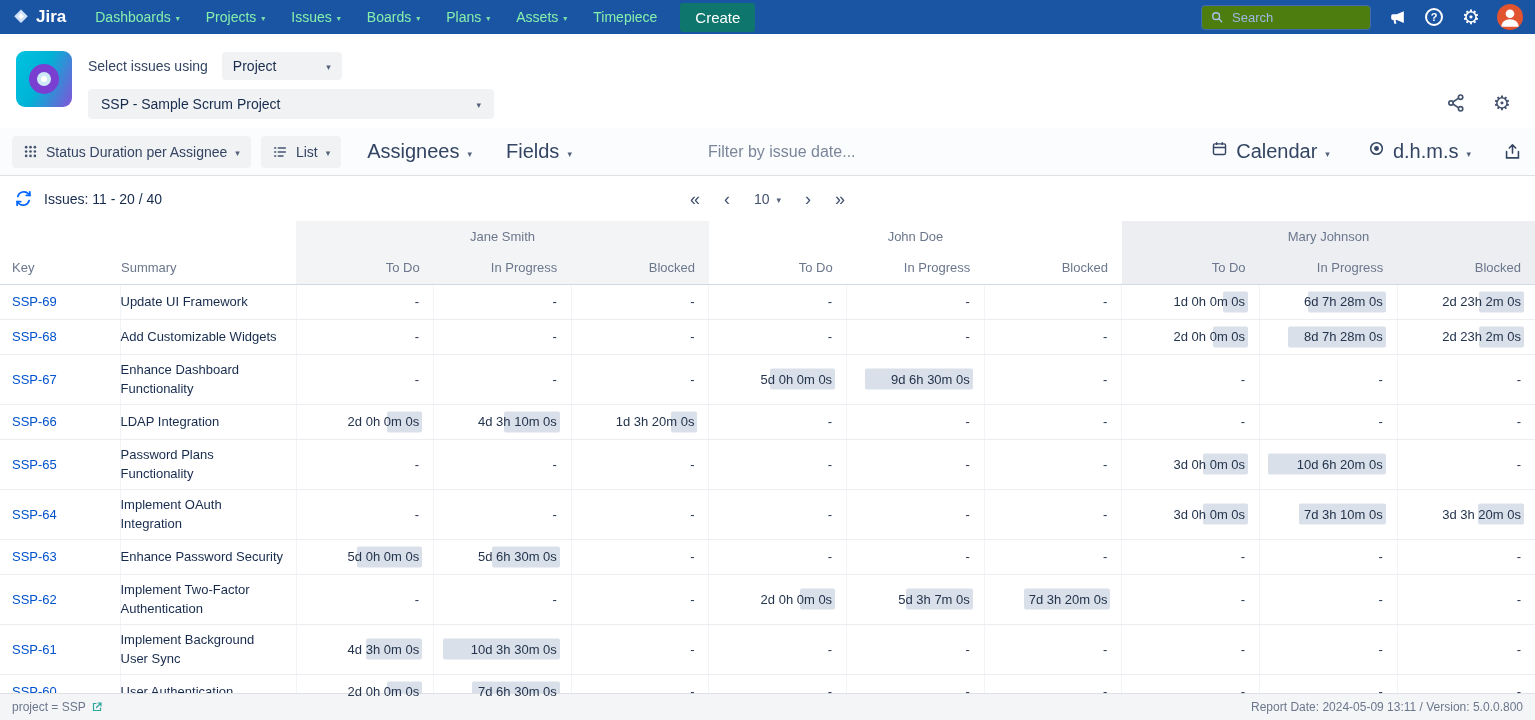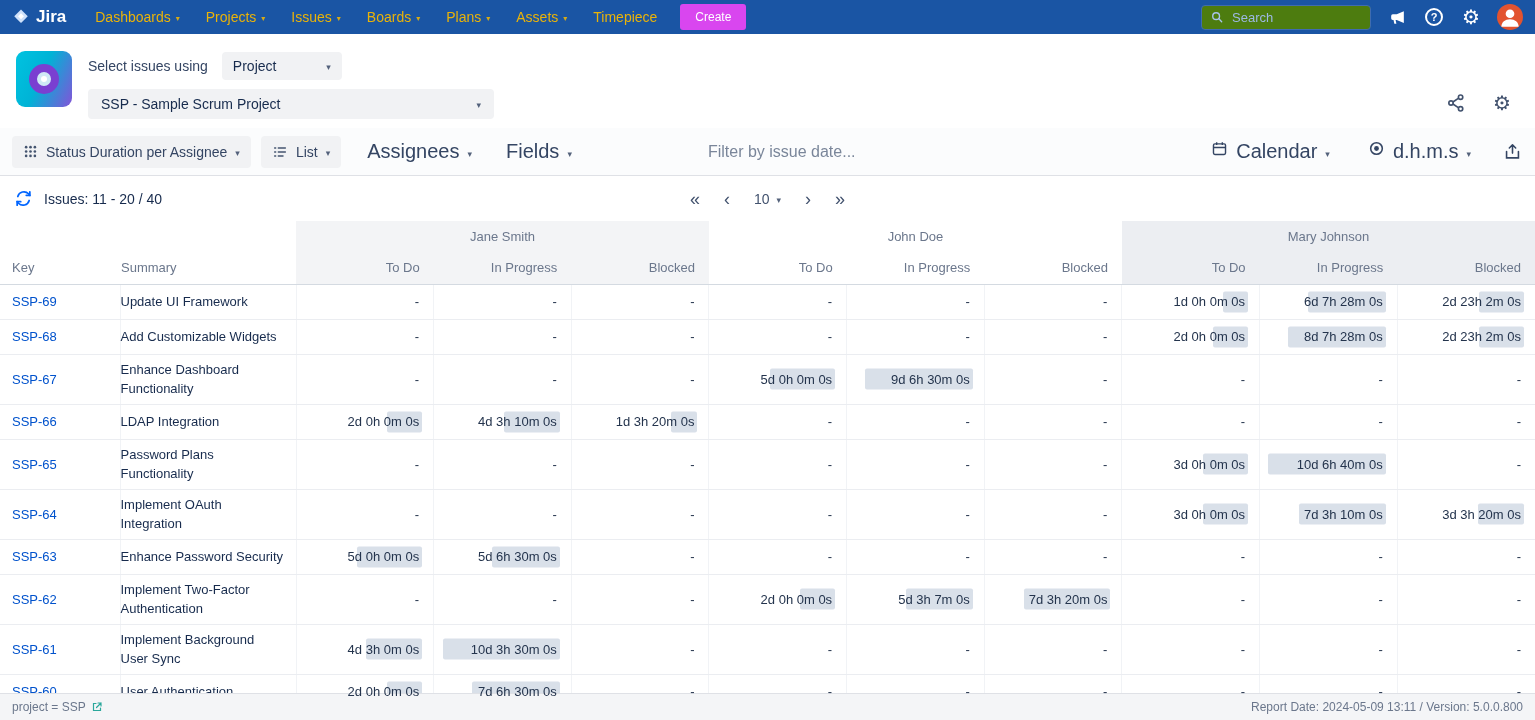--- a/index.html
+++ b/index.html
@@ -3,23 +3,23 @@
 <meta charset="utf-8">
 <style>
   *{box-sizing:border-box}
   html,body{margin:0;width:1535px;height:720px;overflow:hidden;background:#fff;
     font-family:"Liberation Sans",sans-serif;color:#172b4d}
 
   
   .topnav{height:34px;background:#1a55a4;display:flex;align-items:center;padding:0 12px}
   .brand{display:flex;align-items:center;gap:6px;color:#fff;font-size:17px;font-weight:700;margin-right:16px;cursor:pointer}
   .nav-menu{display:flex;align-items:center}
-  .nav-item{display:flex;align-items:center;gap:5px;color:#eab308;font-size:14px;padding:0 13px;height:34px;cursor:pointer;white-space:nowrap}
+  .nav-item{display:flex;align-items:center;gap:5px;color:#86efac;font-size:14px;padding:0 13px;height:34px;cursor:pointer;white-space:nowrap}
   .chev::after{content:"\25BE";font-size:8px;opacity:.9;display:inline-block;transform:translateY(-1px)}
-  .create-btn{background:#d946ef;color:#fff;font-size:12px;border:none;border-radius:3px;padding:6px 15px;margin-left:10px;cursor:pointer;font-family:inherit}
+  .create-btn{background:#0f766e;color:#fff;font-size:15px;border:none;border-radius:3px;padding:6px 15px;margin-left:10px;cursor:pointer;font-family:inherit}
   .topnav-right{margin-left:auto;display:flex;align-items:center;gap:15px}
   .search-box{display:flex;align-items:center;gap:6px;background:#4d7c0f;border:1px solid #3f6cb0;border-radius:4px;height:25px;width:170px;padding:0 8px}
   .search-box input{background:transparent;border:none;outline:none;color:#dce8fa;font-size:13px;width:100%;font-family:inherit}
   .search-box input::placeholder{color:#9db9e4}
   .nav-icon{width:22px;height:22px;display:flex;align-items:center;justify-content:center;color:#fff;cursor:pointer}
   .icon-gear::after{content:"\2699";font-size:20px;line-height:1}
   .gear-white{color:#fff}
   .gear-gray{color:#42526e}
   .help-circle{width:18px;height:18px;border:2px solid #fff;border-radius:50%;color:#fff;font-size:11px;font-weight:700;display:flex;align-items:center;justify-content:center}
   .avatar{width:26px;height:26px;border-radius:50%;background:#e2532f;display:flex;align-items:center;justify-content:center;cursor:pointer;overflow:hidden}
@@ -374,21 +374,21 @@
       <tr>
         <td class="key"><span class="keylink">SSP-65</span></td>
         <td class="sum">Password Plans Functionality</td>
         <td class="val"><span class="valtext">-</span></td>
         <td class="val"><span class="valtext">-</span></td>
         <td class="val"><span class="valtext">-</span></td>
         <td class="val"><span class="valtext">-</span></td>
         <td class="val"><span class="valtext">-</span></td>
         <td class="val"><span class="valtext">-</span></td>
         <td class="val"><span class="bar" style="width: 45px;"></span><span class="valtext">3d 0h 0m 0s</span></td>
-        <td class="val"><span class="bar" style="width: 117.708px;"></span><span class="valtext">10d 6h 40m 0s</span></td>
+        <td class="val"><span class="bar" style="width: 117.708px;"></span><span class="valtext">10d 6h 20m 0s</span></td>
         <td class="val"><span class="valtext">-</span></td>
       </tr>
       <tr>
         <td class="key"><span class="keylink">SSP-64</span></td>
         <td class="sum">Implement OAuth Integration</td>
         <td class="val"><span class="valtext">-</span></td>
         <td class="val"><span class="valtext">-</span></td>
         <td class="val"><span class="valtext">-</span></td>
         <td class="val"><span class="valtext">-</span></td>
         <td class="val"><span class="valtext">-</span></td>

